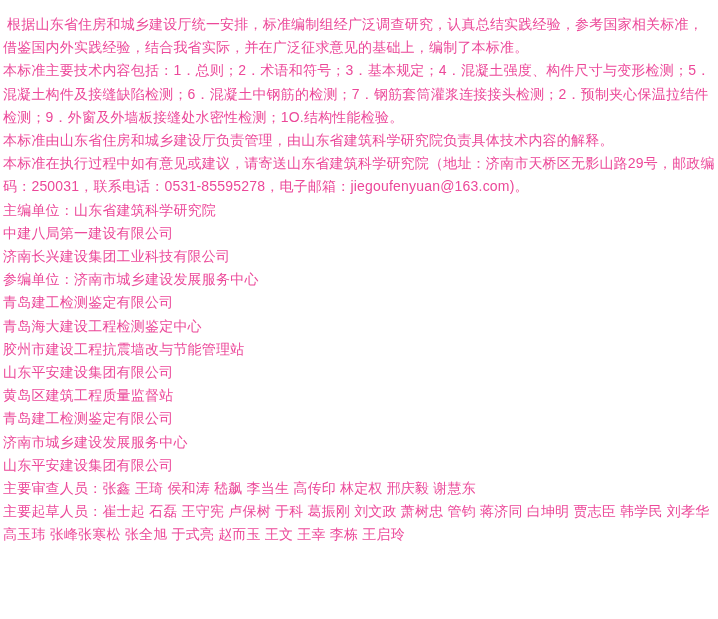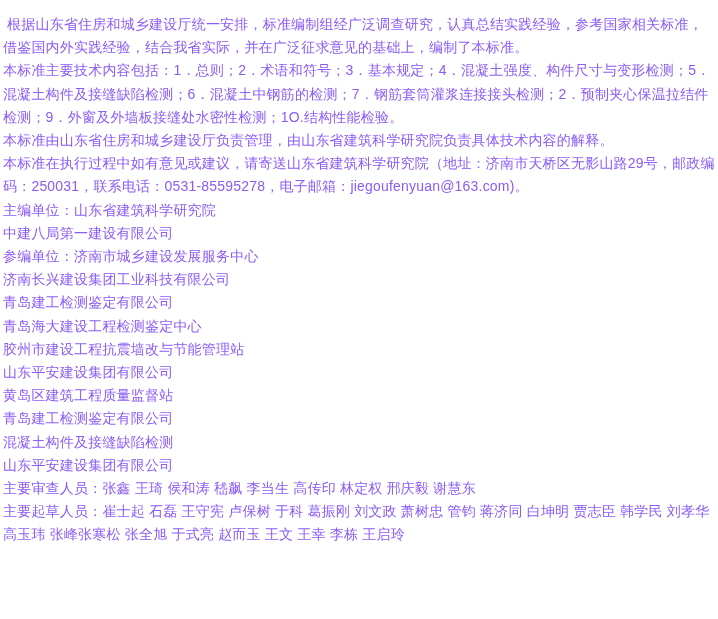--- a/index.html
+++ b/index.html
@@ -25,32 +25,32 @@
   .doc p.line {
     margin: 0;
     padding: 0;
     white-space: pre-wrap;      
     overflow-wrap: break-word;
   }
 </style>
 </head>
 <body style="background: rgb(255, 255, 255);">
 
-<div class="doc" style="color: #8b5cf6;">
+<div class="doc" style="color: #ec4899;">
   <p class="line"> 根据山东省住房和城乡建设厅统一安排，标准编制组经广泛调查研究，认真总结实践经验，参考国家相关标准，借鉴国内外实践经验，结合我省实际，并在广泛征求意见的基础上，编制了本标准。</p>
   <p class="line">本标准主要技术内容包括：1．总则；2．术语和符号；3．基本规定；4．混凝土强度、构件尺寸与变形检测；5．混凝土构件及接缝缺陷检测；6．混凝土中钢筋的检测；7．钢筋套筒灌浆连接接头检测；2．预制夹心保温拉结件检测；9．外窗及外墙板接缝处水密性检测；1O.结构性能检验。</p>
   <p class="line">本标准由山东省住房和城乡建设厅负责管理，由山东省建筑科学研究院负责具体技术内容的解释。</p>
   <p class="line">本标准在执行过程中如有意见或建议，请寄送山东省建筑科学研究院（地址：济南市天桥区无影山路29号，邮政编码：250031，联系电话：0531-85595278，电子邮箱：jiegoufenyuan@163.com)。</p>
   <p class="line">主编单位：山东省建筑科学研究院</p>
   <p class="line">中建八局第一建设有限公司</p>
+  <p class="line">济南长兴建设集团工业科技有限公司</p>
   <p class="line">参编单位：济南市城乡建设发展服务中心</p>
-  <p class="line">济南长兴建设集团工业科技有限公司</p>
   <p class="line">青岛建工检测鉴定有限公司</p>
   <p class="line">青岛海大建设工程检测鉴定中心</p>
   <p class="line">胶州市建设工程抗震墙改与节能管理站</p>
   <p class="line">山东平安建设集团有限公司</p>
   <p class="line">黄岛区建筑工程质量监督站</p>
   <p class="line">青岛建工检测鉴定有限公司</p>
-  <p class="line">混凝土构件及接缝缺陷检测</p>
+  <p class="line">济南市城乡建设发展服务中心</p>
   <p class="line">山东平安建设集团有限公司</p>
   <p class="line">主要审查人员：张鑫 王琦 侯和涛 嵇飙 李当生 高传印 林定权 邢庆毅 谢慧东</p>
   <p class="line">主要起草人员：崔士起 石磊 王守宪 卢保树 于科 葛振刚 刘文政 萧树忠 管钧 蒋济同 白坤明 贾志臣 韩学民 刘孝华 高玉玮 张峰张寒松 张全旭 于式亮 赵而玉 王文 王幸 李栋 王启玲</p>
 </div>
 
 </body></html>

